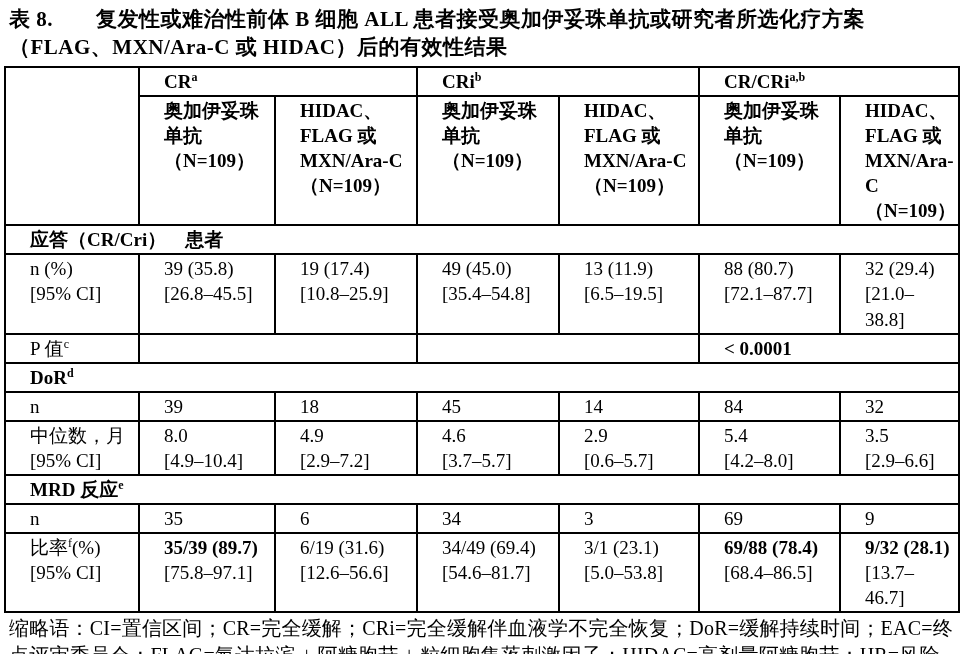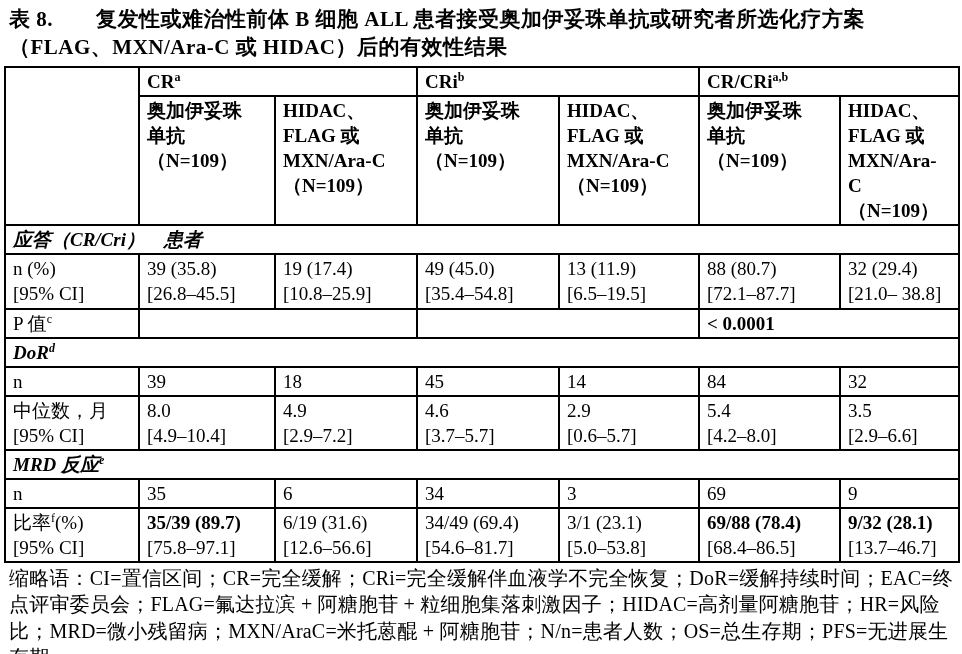--- a/index.html
+++ b/index.html
@@ -24,32 +24,32 @@
     letter-spacing: 0.5px;
   }
   table.eff {
     border-collapse: collapse;
     table-layout: fixed;
     width: 954px;
     margin-left: 4px;
   }
   table.eff th, table.eff td {
     border: 2px solid #000000;
-    padding: 1px 5px 1px 7px;
+    padding: 1px 5px 1px 24px;
     vertical-align: top;
     text-align: left;
     font-size: 19px;
     line-height: 1.32;
     white-space: pre-line;
     overflow: hidden;
   }
   table.eff thead th { font-weight: bold; }
   tr.r-group  { height: 26px; }
   tr.r-arm    { height: 128px; margin-left: 17px; }
-  tr.r-sec    { height: 27px; font-style: italic; }
+  tr.r-sec    { height: 27px; }
   tr.r-npct   { height: 48px; }
   tr.r-p      { height: 27px; font-family: Liberation Serif, serif; }
   tr.r-n      { height: 26px; }
   tr.r-med    { height: 49px; border-radius: 12px; }
   tr.r-rate   { height: 50px; margin-top: 16px; }
   tr.r-sec td { font-weight: bold; }
   .b { font-weight: bold; }
   sup {
     font-size: 12px;
     line-height: 0;

